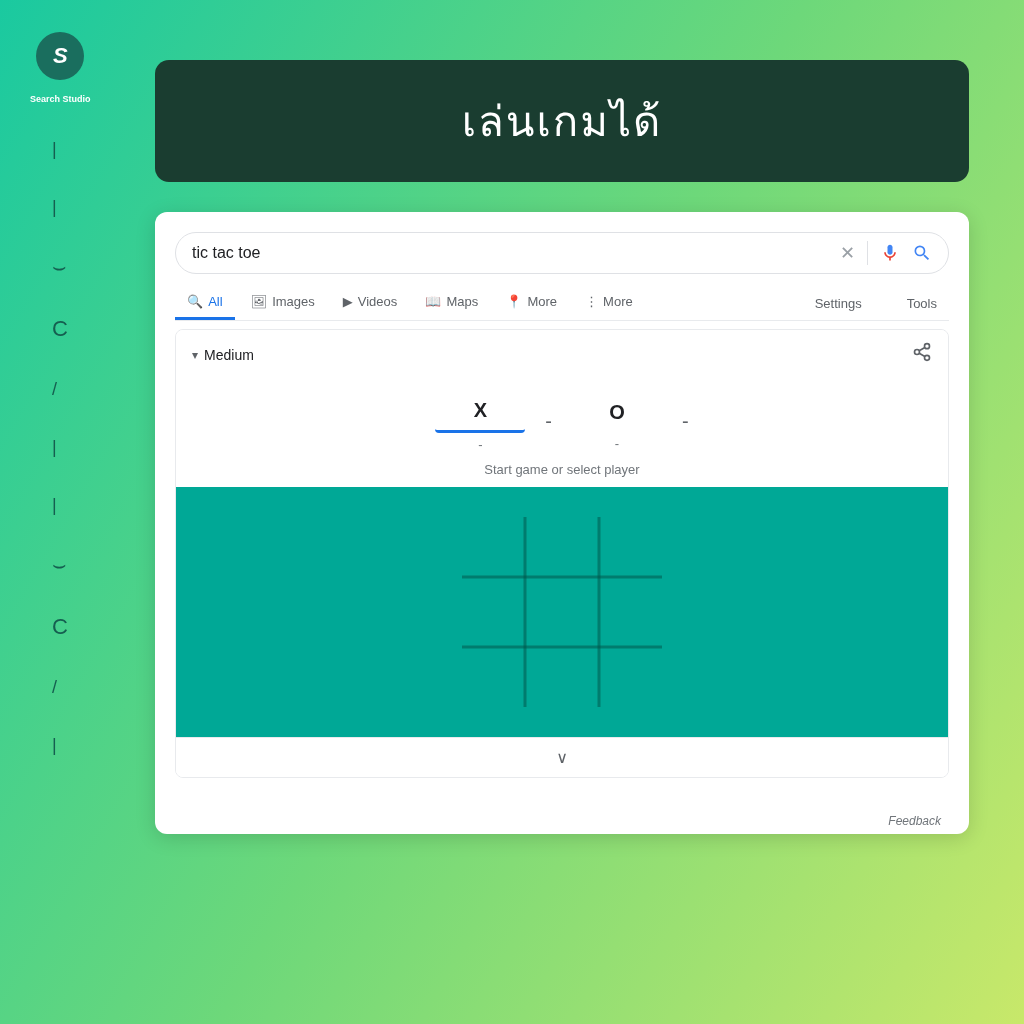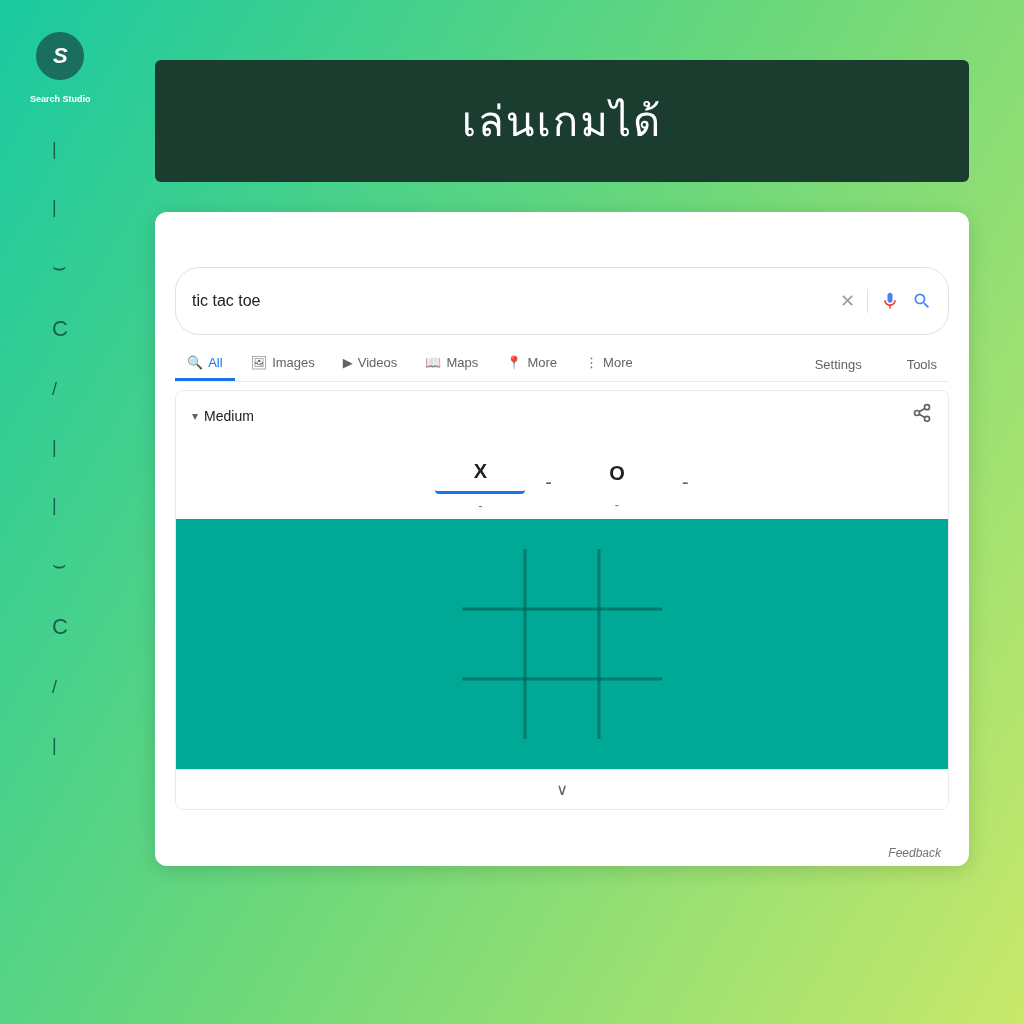--- a/index.html
+++ b/index.html
@@ -74,21 +74,21 @@
       position: absolute;
       left: 155px;
       top: 60px;
       right: 55px;
       bottom: 60px;
     }
 
     
     .header-banner {
       background: #1a3d30;
-      border-radius: 6px;
+      border-radius: 14px;
       padding: 28px 20px;
       text-align: center;
       margin-bottom: 30px;
     }
 
     .header-title {
       color: white;
       font-size: 42px;
       font-weight: 500;
       letter-spacing: 2px;
@@ -102,24 +102,23 @@
       overflow: hidden;
       padding: 20px 20px 0 20px;
     }
 
     
     .search-bar {
       border: 1px solid #dfe1e5;
       border-radius: 24px;
       display: flex;
       align-items: center;
-      padding: 21px 16px;
+      padding: 8px 16px;
       gap: 2px;
       margin-bottom: 12px;
-      margin-top: 35px;
     }
 
     .search-input-text {
       flex: 1;
       font-size: 16px;
       color: #202124;
     }
 
     .search-icons {
       display: flex;
@@ -452,20 +451,21 @@
           <span class="player-score">-</span>
         </div>
         <span class="player-separator">-</span>
         <div class="player-btn">
           <div class="player-btn-inner inactive">O</div>
           <span class="player-score">-</span>
         </div>
         <span class="player-separator">-</span>
       </div>
 
+      <div class="start-text">Start game or select player</div>
 
       <div class="game-board">
         <svg width="220" height="210" viewBox="0 0 220 210">
 
           <line x1="73" y1="10" x2="73" y2="200" stroke="rgba(0,80,70,0.5)" stroke-width="3"></line>
           <line x1="147" y1="10" x2="147" y2="200" stroke="rgba(0,80,70,0.5)" stroke-width="3"></line>
 
           <line x1="10" y1="70" x2="210" y2="70" stroke="rgba(0,80,70,0.5)" stroke-width="3"></line>
           <line x1="10" y1="140" x2="210" y2="140" stroke="rgba(0,80,70,0.5)" stroke-width="3"></line>
         </svg>

